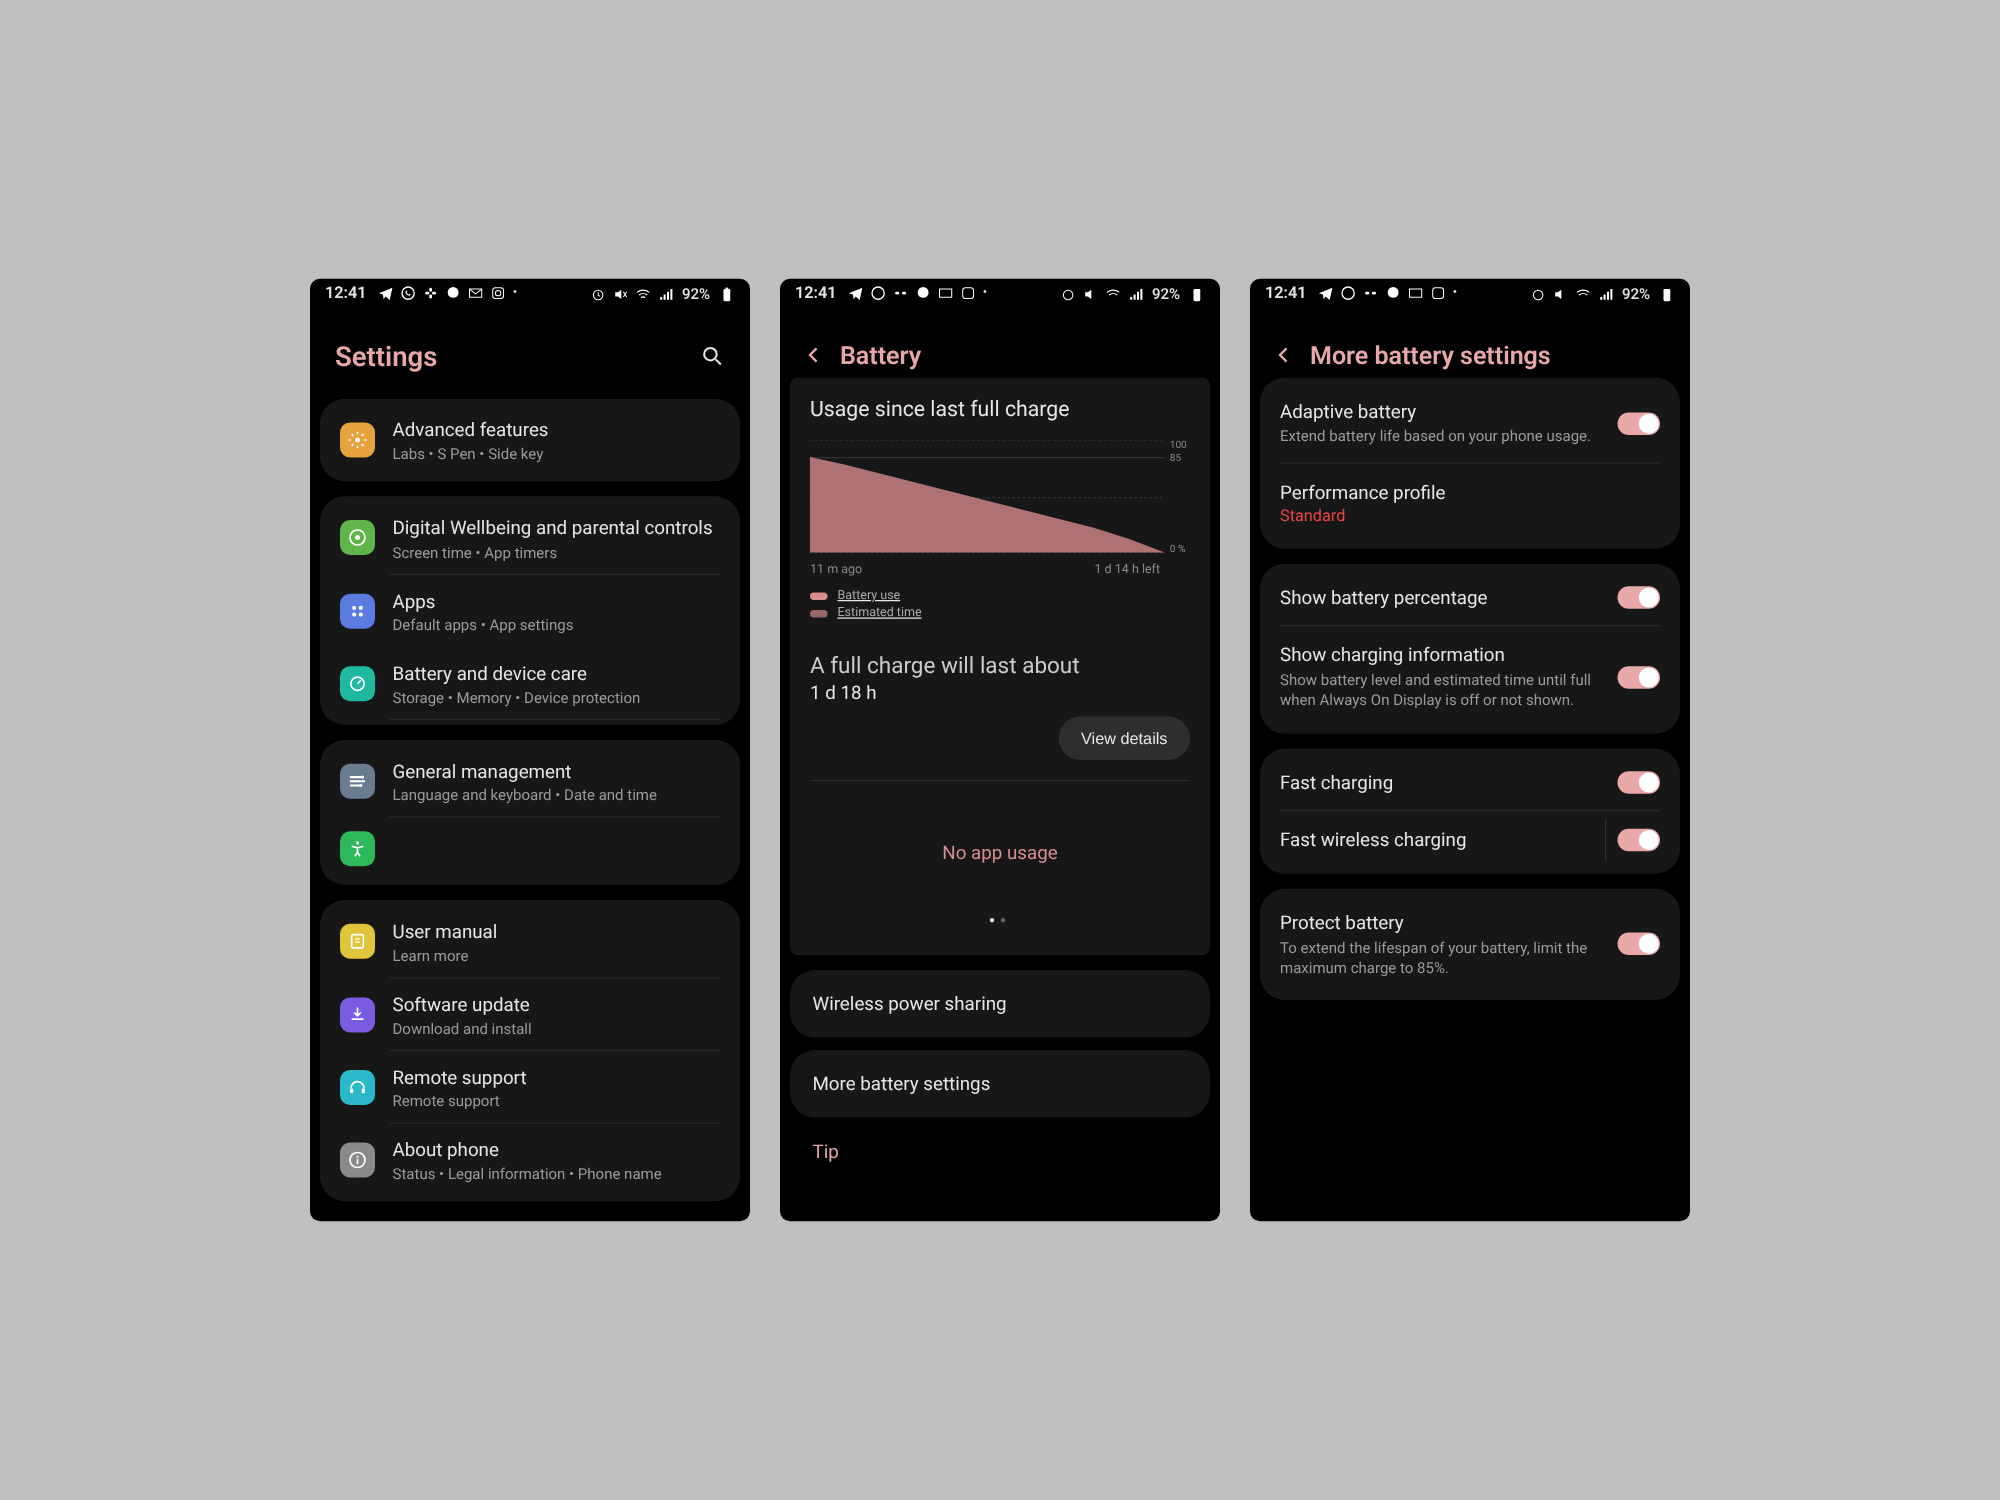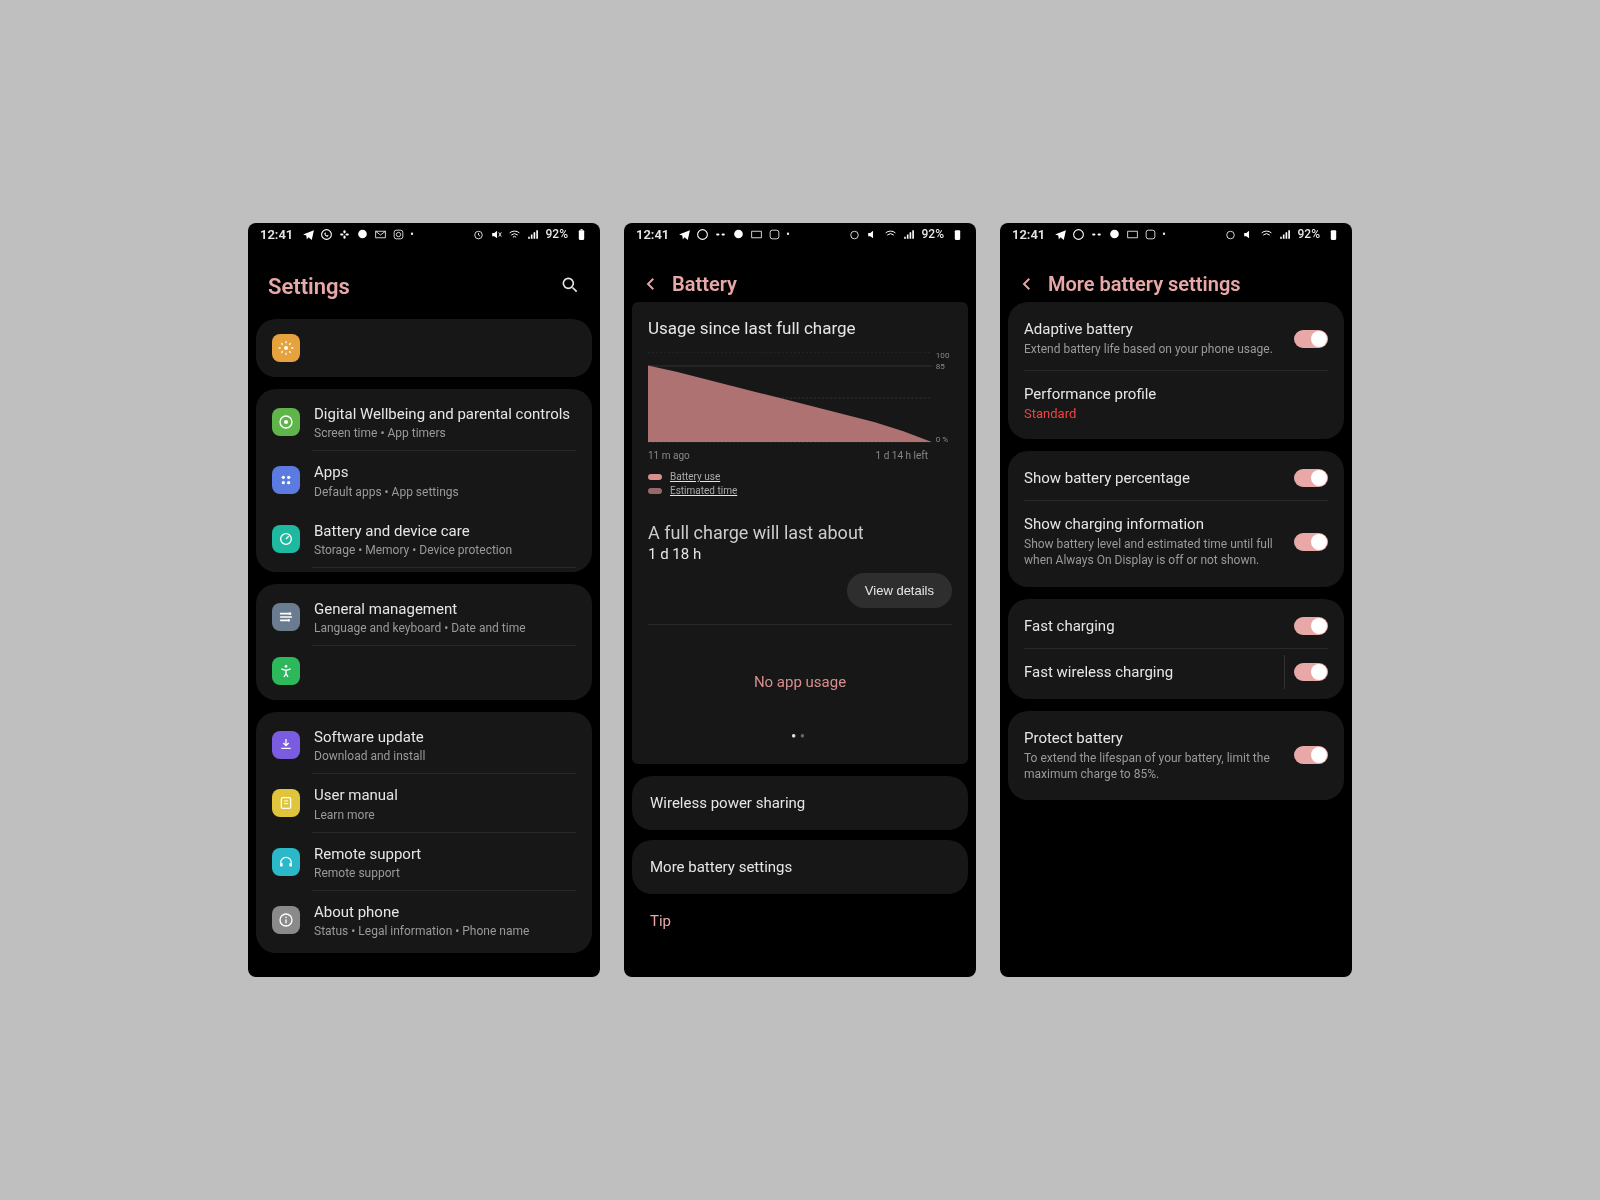--- a/index.html
+++ b/index.html
@@ -25,21 +25,21 @@
     overflow: hidden;
     display: flex;
     flex-direction: column;
     color: #e6e6e6;
     position: relative;
   }
   
   .status-bar {
     display: flex;
     justify-content: space-between;
-    align-items: flex-start;
+    align-items: flex-end;
     padding: 4px 12px 2px 12px;
     font-size: 13px;
     font-weight: 500;
   }
   .status-left, .status-right {
     display: flex;
     align-items: center;
     gap: 5px;
   }
   .status-left .time { margin-right: 4px; font-weight: 600; }
@@ -296,20 +296,24 @@
 
     <div class="content" id="settings-list">
         <div class="card">
           <div class="row">
       <div class="icon-wrap" style="background:#e6a23c">
               <svg viewBox="0 0 24 24">
                 <circle cx="12" cy="12" r="3"></circle>
                 <path d="M12 2v3M12 19v3M4 12H1M23 12h-3M5 5l2 2M17 17l2 2M5 19l2-2M17 7l2-2" stroke="#fff" stroke-width="2" fill="none"></path>
               </svg>
             </div>
+      <div class="row-text">
+        <div class="row-title">Advanced features</div>
+        <div class="row-sub">Labs  •  S Pen  •  Side key</div>
+      </div>
           </div>
         </div>
         <div class="card">
           <div class="row div">
       <div class="icon-wrap" style="background:#60b54a">
               <svg viewBox="0 0 24 24">
                 <circle cx="12" cy="12" r="9" fill="none" stroke="#fff" stroke-width="2"></circle>
                 <circle cx="12" cy="12" r="3"></circle>
               </svg>
             </div>
@@ -363,40 +367,40 @@
       <div class="icon-wrap" style="background:#2eb85c">
               <svg viewBox="0 0 24 24">
                 <circle cx="12" cy="5" r="2"></circle>
                 <path d="M5 9l7 2 7-2M12 11v5l-3 5M12 16l3 5" stroke="#fff" stroke-width="2" fill="none"></path>
               </svg>
             </div>
           </div>
         </div>
         <div class="card">
           <div class="row div">
+      <div class="icon-wrap" style="background:#e0c43c">
+              <svg viewBox="0 0 24 24">
+                <rect x="5" y="4" width="14" height="16" rx="2" fill="none" stroke="#fff" stroke-width="2"></rect>
+                <path d="M9 9h6M9 13h6" stroke="#fff" stroke-width="1.5"></path>
+              </svg>
+            </div>
+      <div class="row-text">
+        <div class="row-title">User manual</div>
+        <div class="row-sub">Learn more</div>
+      </div>
+          </div>
+          <div class="row div">
       <div class="icon-wrap" style="background:#7a5ce0">
               <svg viewBox="0 0 24 24">
                 <path d="M12 3v10M8 9l4 4 4-4M5 17h14" stroke="#fff" stroke-width="2" fill="none"></path>
               </svg>
             </div>
       <div class="row-text">
         <div class="row-title">Software update</div>
         <div class="row-sub">Download and install</div>
-      </div>
-          </div>
-          <div class="row div">
-      <div class="icon-wrap" style="background:#e0c43c">
-              <svg viewBox="0 0 24 24">
-                <rect x="5" y="4" width="14" height="16" rx="2" fill="none" stroke="#fff" stroke-width="2"></rect>
-                <path d="M9 9h6M9 13h6" stroke="#fff" stroke-width="1.5"></path>
-              </svg>
-            </div>
-      <div class="row-text">
-        <div class="row-title">User manual</div>
-        <div class="row-sub">Learn more</div>
       </div>
           </div>
           <div class="row div">
       <div class="icon-wrap" style="background:#2bb8c9">
               <svg viewBox="0 0 24 24">
                 <path d="M4 13a8 8 0 0116 0" fill="none" stroke="#fff" stroke-width="2"></path>
                 <rect x="3" y="13" width="4" height="6" rx="2"></rect>
                 <rect x="17" y="13" width="4" height="6" rx="2"></rect>
               </svg>
             </div>

